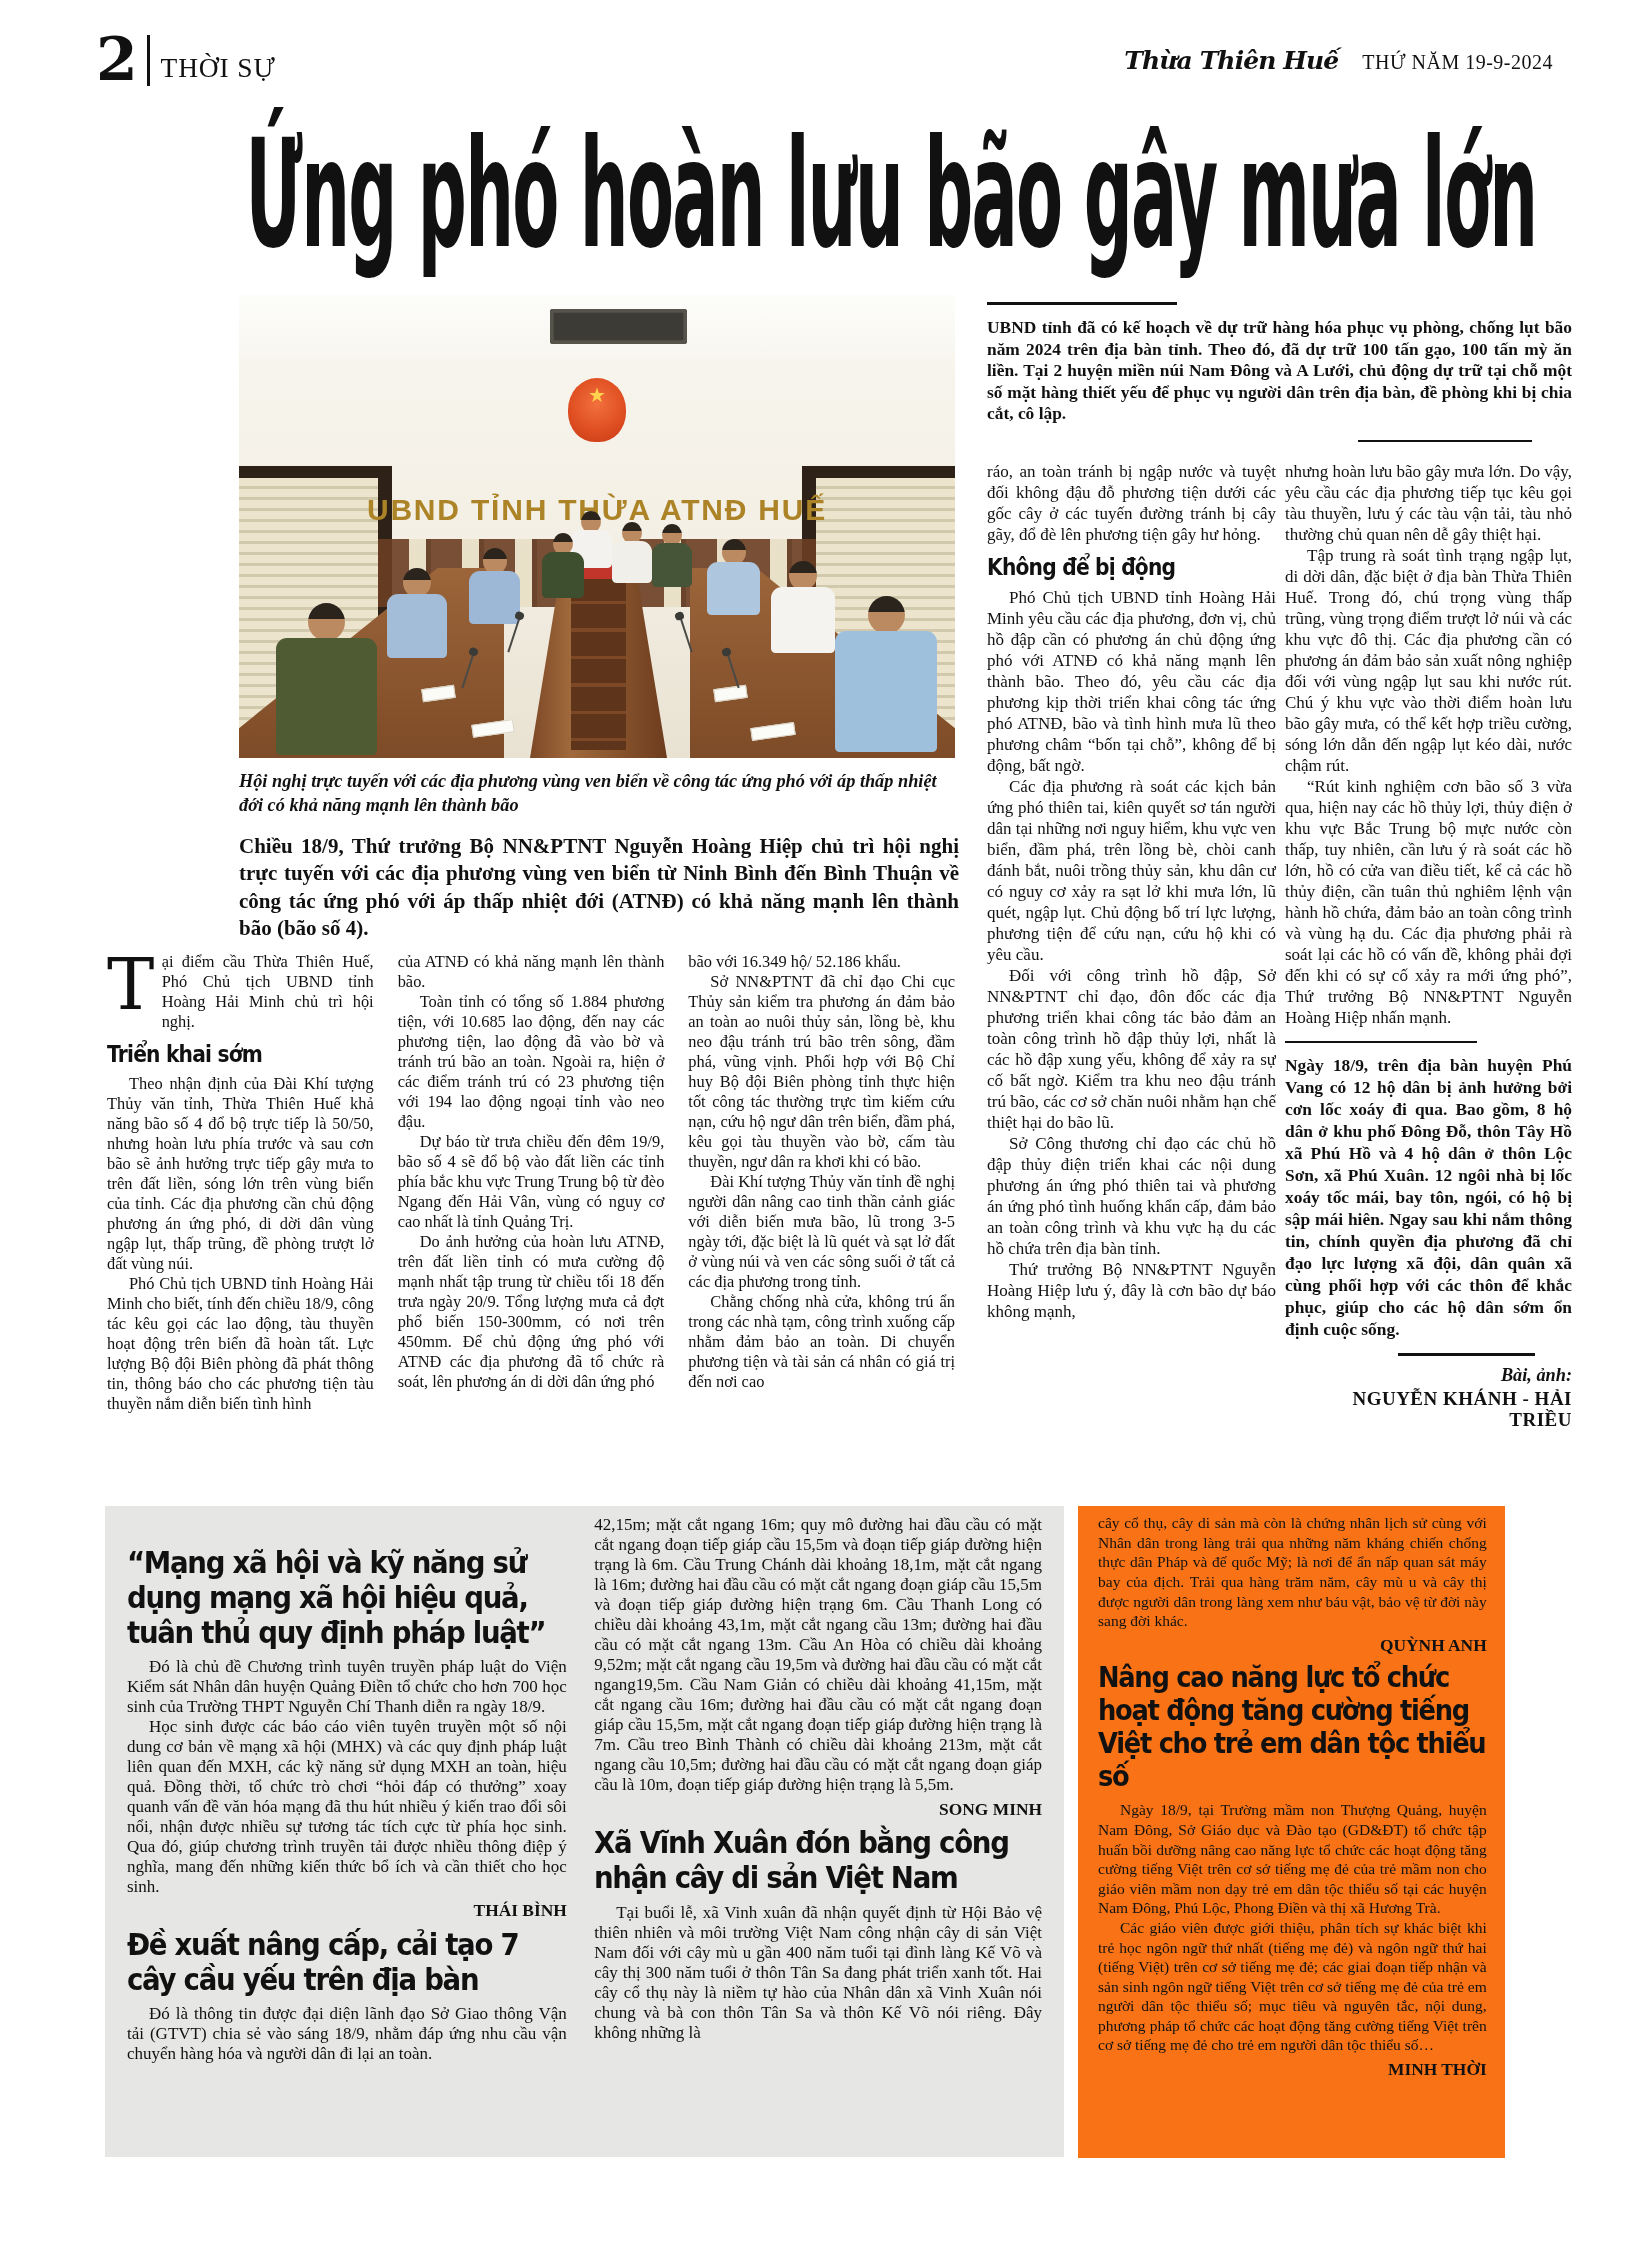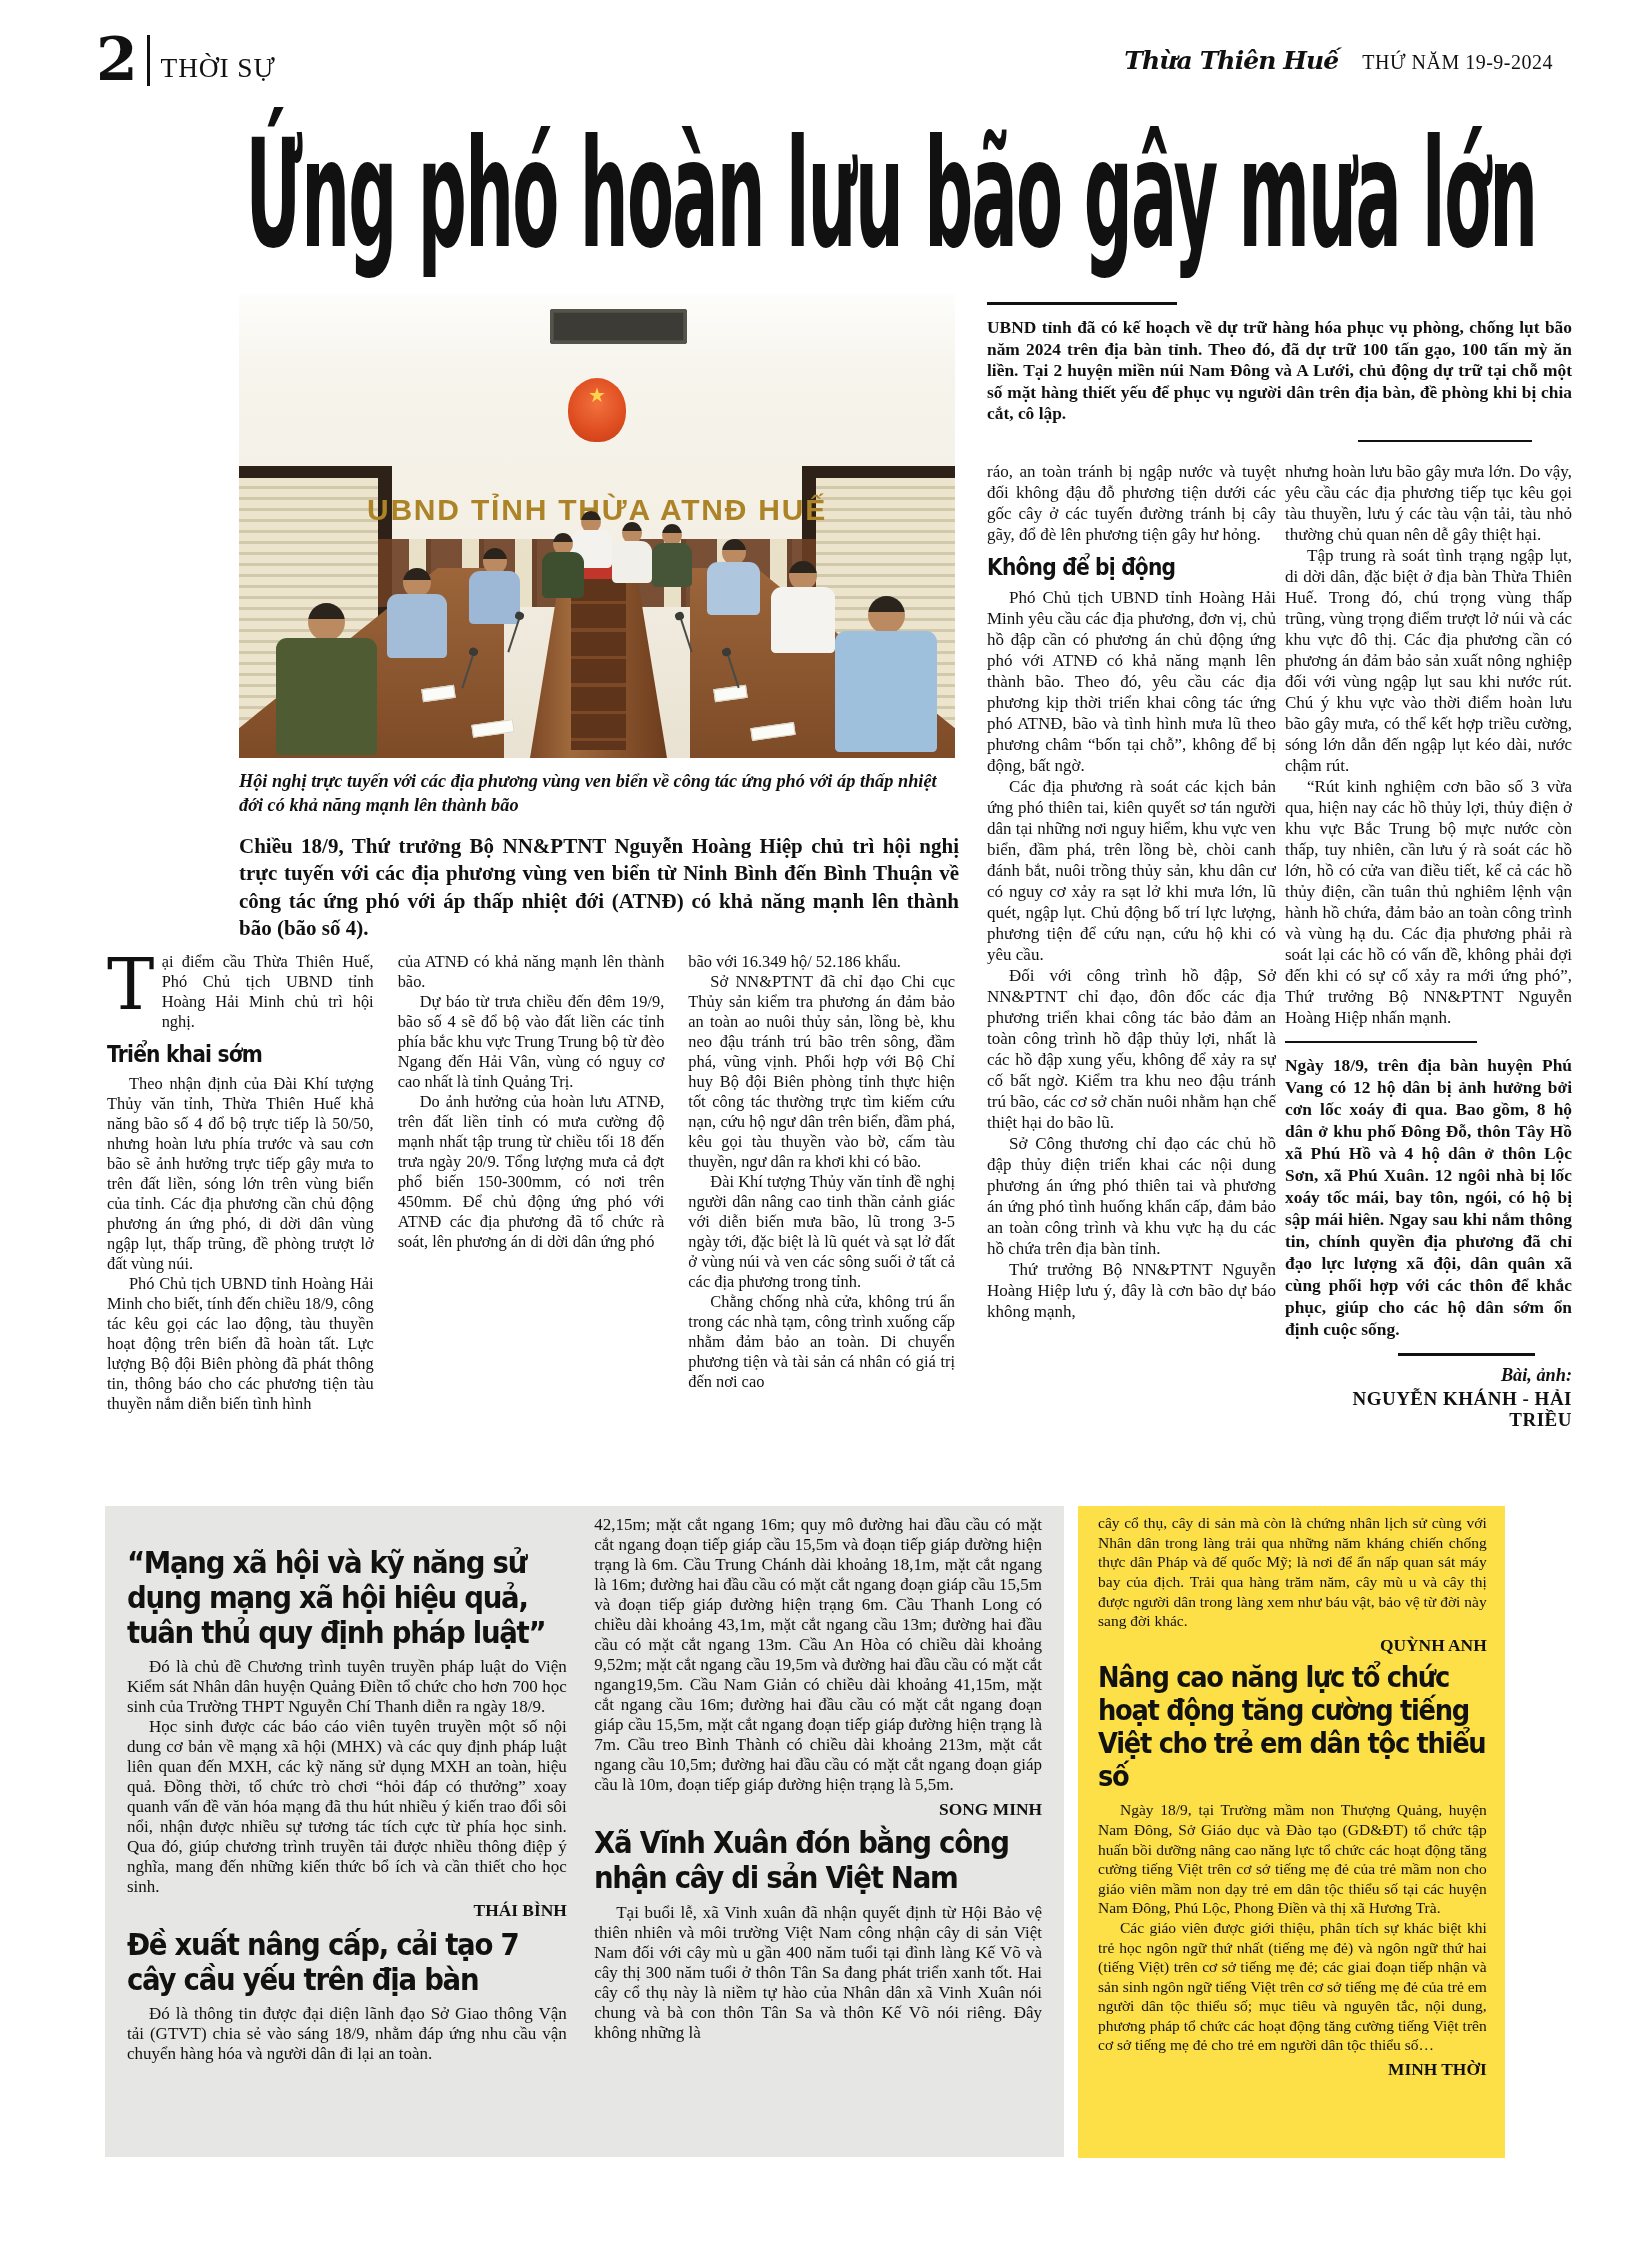--- a/index.html
+++ b/index.html
@@ -75,21 +75,21 @@
   .colE{position:absolute;left:1285px;top:461px;width:287px;height:1051px;overflow:hidden;
         font-size:17px;line-height:21px;text-align:justify;}
   .sidebar-note{font-weight:bold;font-size:17.4px;line-height:22px;text-align:justify;}
   .rule-left{width:192px;margin:12.8px 0 11px 0;}
   .rule-right{width:137px;margin:12.8px 37px 9.1px auto;}
   .byline-label{font-weight:bold;font-style:italic;text-align:right;font-size:18.3px;margin-top:5.5px;}
   .byline{font-weight:bold;text-align:right;font-size:19px;letter-spacing:0.5px;margin-top:1.8px;}
   
   .panelA{position:absolute;left:105px;top:1506px;width:959px;min-height:651px;background:#e6e6e5;
           display:flex;gap:27.4px;padding:0 22px;box-sizing:border-box;}
-  .panelB{position:absolute;left:1078px;top:1506px;width:427px;min-height:652px;background:#fde047;
+  .panelB{position:absolute;left:1078px;top:1506px;width:427px;min-height:652px;background:#f97316;
           padding:7.3px 18.3px 0 20px;box-sizing:border-box;}
   .bcol1{width:440px;padding-top:33px;}
   .bcol2{width:448px;padding-top:9.1px;}
   .b-headline{font-family:"DejaVu Sans",sans-serif;font-weight:bold;font-size:30px;line-height:35px;
               letter-spacing:-1.4px;margin:5.5px 0 7.3px 0;transform:scaleX(.92);transform-origin:0 0;width:109%;}
   .b-body{font-size:17px;line-height:20px;text-align:justify;}
   .b-byline{font-weight:bold;text-align:right;font-size:17.4px;margin:3.7px 0 1.8px 0;}
   .panelB .b-headline{font-size:28px;line-height:33px;}
   .panelB .b-body{font-size:15.5px;line-height:19.6px;}
 </style>
@@ -193,20 +193,21 @@
 
   <div class="three-col">
     <div class="col">
       <p class="para no-indent"><span class="dropcap">T</span><span>ại điểm cầu Thừa Thiên Huế, Phó Chủ tịch UBND tỉnh Hoàng Hải Minh chủ trì hội nghị.</span></p>
       <div class="subhead">Triển khai sớm</div>
       <p class="para">Theo nhận định của Đài Khí tượng Thủy văn tỉnh, Thừa Thiên Huế khả năng bão số 4 đổ bộ trực tiếp là 50/50, nhưng hoàn lưu phía trước và sau cơn bão sẽ ảnh hưởng trực tiếp gây mưa to trên đất liền, sóng lớn trên vùng biển của tỉnh. Các địa phương cần chủ động phương án ứng phó, di dời dân vùng ngập lụt, thấp trũng, đề phòng trượt lở đất vùng núi.</p>
       <p class="para">Phó Chủ tịch UBND tỉnh Hoàng Hải Minh cho biết, tính đến chiều 18/9, công tác kêu gọi các lao động, tàu thuyền hoạt động trên biển đã hoàn tất. Lực lượng Bộ đội Biên phòng đã phát thông tin, thông báo cho các phương tiện tàu thuyền nắm diễn biến tình hình</p>
     </div>
     <div class="col">
       <p class="para no-indent">của ATNĐ có khả năng mạnh lên thành bão.</p>
+      <p class="para">Toàn tỉnh có tổng số 1.884 phương tiện, với 10.685 lao động, đến nay các phương tiện, lao động đã vào bờ và tránh trú bão an toàn. Ngoài ra, hiện ở các điểm tránh trú có 23 phương tiện với 194 lao động ngoại tỉnh vào neo đậu.</p>
       <p class="para">Dự báo từ trưa chiều đến đêm 19/9, bão số 4 sẽ đổ bộ vào đất liền các tỉnh phía bắc khu vực Trung Trung bộ từ đèo Ngang đến Hải Vân, vùng có nguy cơ cao nhất là tỉnh Quảng Trị.</p>
       <p class="para">Do ảnh hưởng của hoàn lưu ATNĐ, trên đất liền tỉnh có mưa cường độ mạnh nhất tập trung từ chiều tối 18 đến trưa ngày 20/9. Tổng lượng mưa cả đợt phổ biến 150-300mm, có nơi trên 450mm. Để chủ động ứng phó với ATNĐ các địa phương đã tổ chức rà soát, lên phương án di dời dân ứng phó</p>
     </div>
     <div class="col">
       <p class="para no-indent">bão với 16.349 hộ/ 52.186 khẩu.</p>
       <p class="para">Sở NN&amp;PTNT đã chỉ đạo Chi cục Thủy sản kiểm tra phương án đảm bảo an toàn ao nuôi thủy sản, lồng bè, khu neo đậu tránh trú bão trên sông, đầm phá, vũng vịnh. Phối hợp với Bộ Chỉ huy Bộ đội Biên phòng tỉnh thực hiện tốt công tác thường trực tìm kiếm cứu nạn, cứu hộ ngư dân trên biển, đầm phá, kêu gọi tàu thuyền vào bờ, cấm tàu thuyền, ngư dân ra khơi khi có bão.</p>
       <p class="para">Đài Khí tượng Thủy văn tỉnh đề nghị người dân nâng cao tinh thần cảnh giác với diễn biến mưa bão, lũ trong 3-5 ngày tới, đặc biệt là lũ quét và sạt lở đất ở vùng núi và ven các sông suối ở tất cả các địa phương trong tỉnh.</p>
       <p class="para">Chằng chống nhà cửa, không trú ẩn trong các nhà tạm, công trình xuống cấp nhằm đảm bảo an toàn. Di chuyển phương tiện và tài sản cá nhân có giá trị đến nơi cao</p>
     </div>
   </div>

